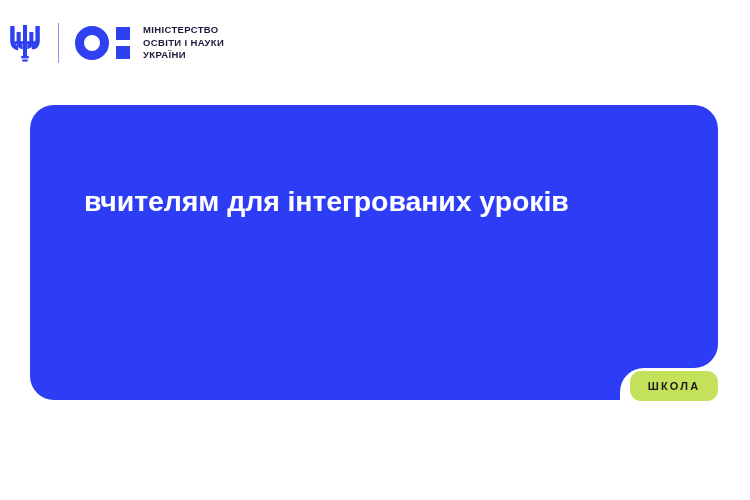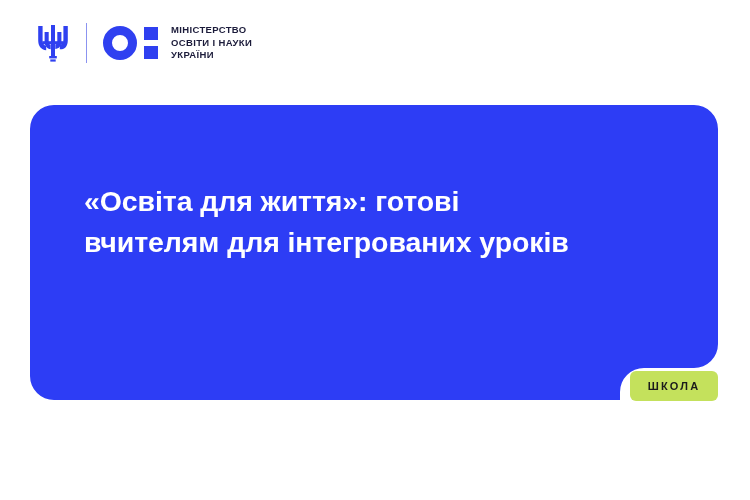--- a/index.html
+++ b/index.html
@@ -14,21 +14,21 @@
   body {
     background: #ffffff;
     font-family: "Liberation Sans", sans-serif;
     -webkit-font-smoothing: antialiased;
     position: relative;
   }
 
   
   .header {
     position: absolute;
-    left: 36px;
+    left: 8px;
     top: 16px;
     height: 54px;
     display: flex;
     align-items: center;
   }
 
   .tryzub {
     width: 34px;
     height: 44px;
     display: block;
@@ -114,21 +114,21 @@
   .headline .line { display: block; white-space: nowrap; }
 
   
   .tag {
     position: absolute;
     left: 630px;
     top: 371px;
     width: 88px;
     height: 30px;
     background: #C4E15C;
-    border-radius: 6px;
+    border-radius: 11px;
     display: flex;
     align-items: center;
     justify-content: center;
     color: #1B1B1B;
     font-size: 11px;
     font-weight: bold;
     letter-spacing: 2.2px;
     text-transform: uppercase;
   }
 </style>
@@ -180,17 +180,16 @@
          L 620 400
          L 54 400
          A 24 24 0 0 1 30 376
          L 30 129
          A 24 24 0 0 1 54 105
          Z"></path>
   </svg>
 </div>
 
 <div class="headline">
-  <span class="line">«Освіта для життя»: готові</span>
   <span class="line">вчителям для інтегрованих уроків</span>
 </div>
 
 <div class="tag">ШКОЛА</div>
 
 </body></html>

